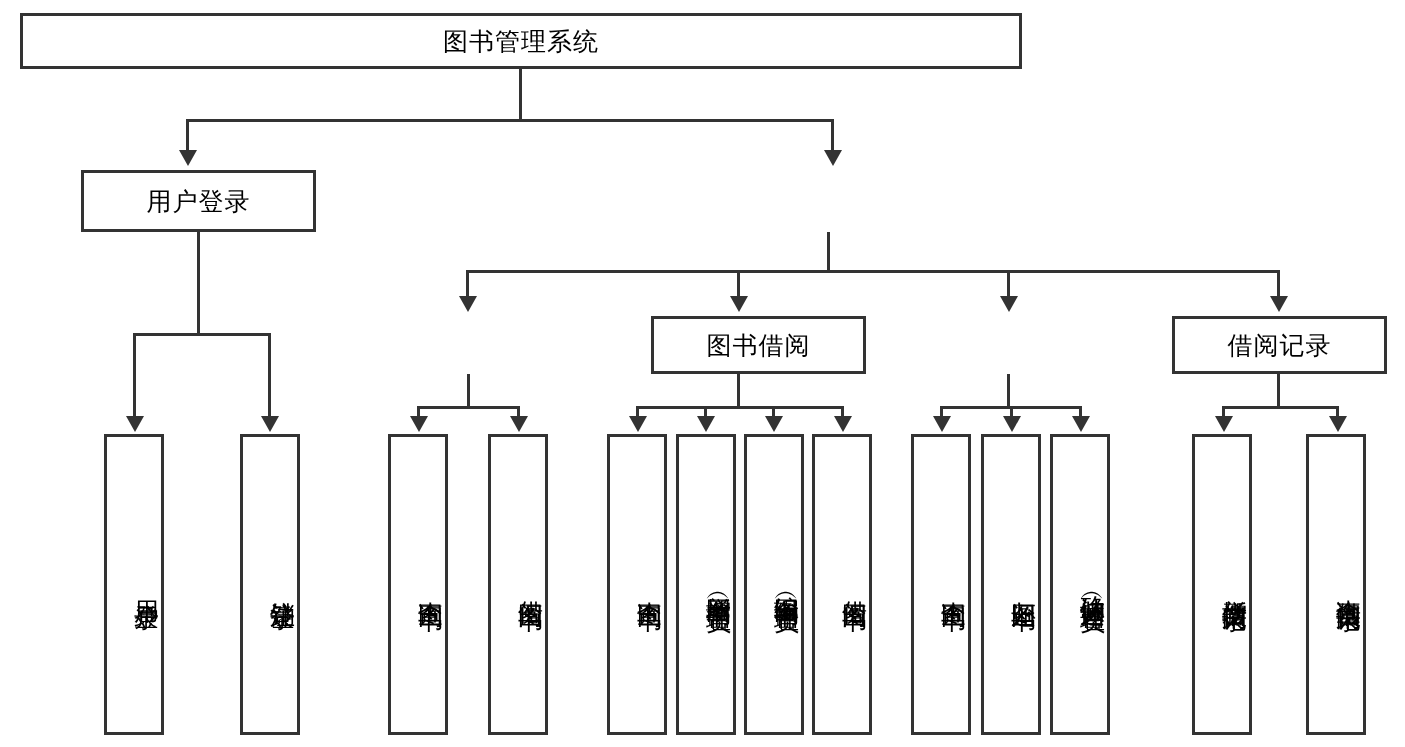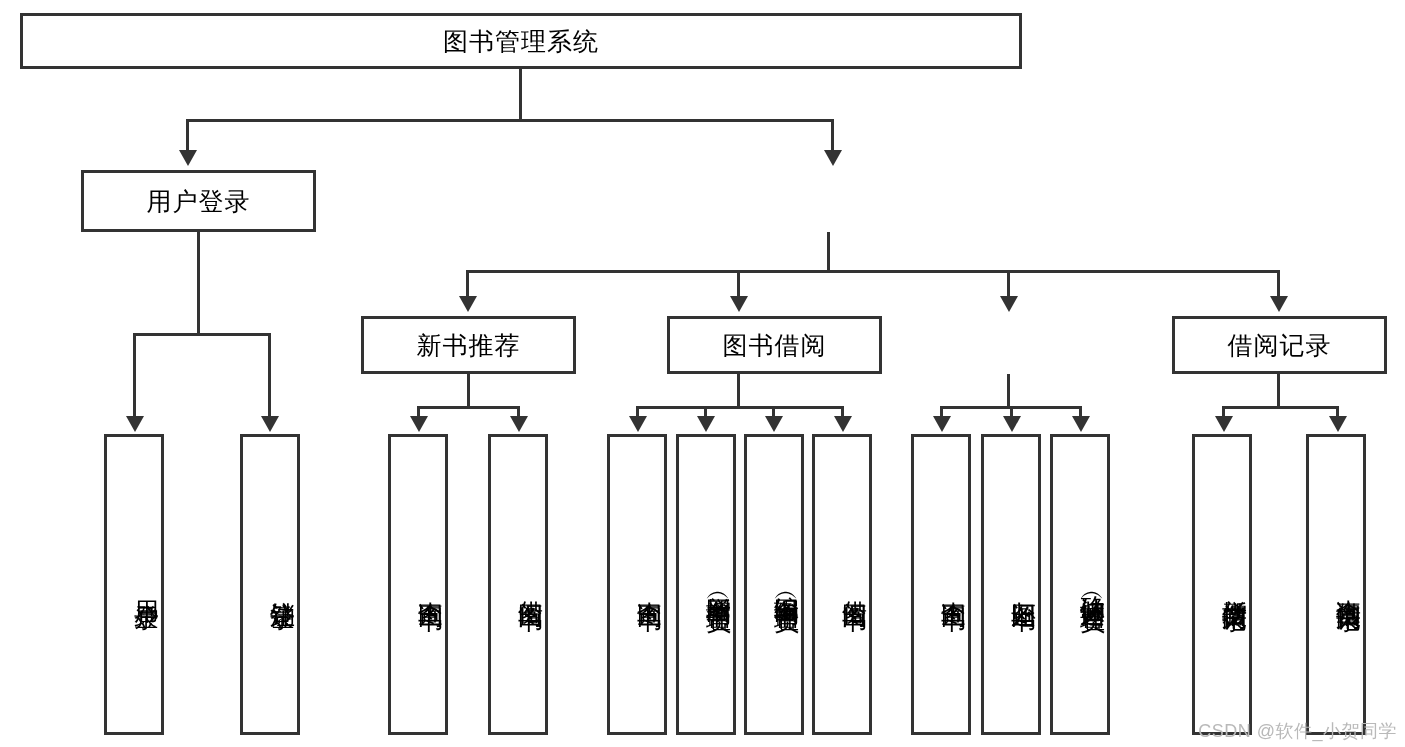--- a/index.html
+++ b/index.html
@@ -110,24 +110,21 @@
   <div class="hline" style="left:466px; top:270px; width:814px;"></div>
   <div class="vline" style="left:466px; top:270px; height:28px;"></div>
   <div class="arrow" style="left:459px; top:296px;"></div>
   <div class="vline" style="left:737px; top:270px; height:28px;"></div>
   <div class="arrow" style="left:730px; top:296px;"></div>
   <div class="vline" style="left:1007px; top:270px; height:28px;"></div>
   <div class="arrow" style="left:1000px; top:296px;"></div>
   <div class="vline" style="left:1277px; top:270px; height:28px;"></div>
   <div class="arrow" style="left:1270px; top:296px;"></div>
 
-  <div class="box h" style="left:361px; top:316px; width:215px; height:58px;">
-    <span>新书推荐</span>
-  </div>
-  <div class="box h" style="left:667px; top:316px; width:215px; height:58px;">
+  <div class="box h" style="left:651px; top:316px; width:215px; height:58px;">
     <span>图书借阅</span>
   </div>
   <div class="box h" style="left:1172px; top:316px; width:215px; height:58px;">
     <span>借阅记录</span>
   </div>
 
   <div class="vline" style="left:467px; top:374px; height:34px;"></div>
   <div class="hline" style="left:417px; top:406px; width:103px;"></div>
   <div class="vline" style="left:417px; top:406px; height:12px;"></div>
   <div class="arrow" style="left:410px; top:416px;"></div>
@@ -198,15 +195,14 @@
     <span class="vtext">确认归还（管理员）</span>
   </div>
 
   <div class="box v" style="left:1192px; top:434px; width:60px; height:301px;">
     <span class="vtext">新增借阅记录</span>
   </div>
   <div class="box v" style="left:1306px; top:434px; width:60px; height:301px;">
     <span class="vtext">查询借阅记录</span>
   </div>
 
-  <div class="watermark">CSDN @软件_小贺同学</div>
 
 </div>
 
 </body></html>

